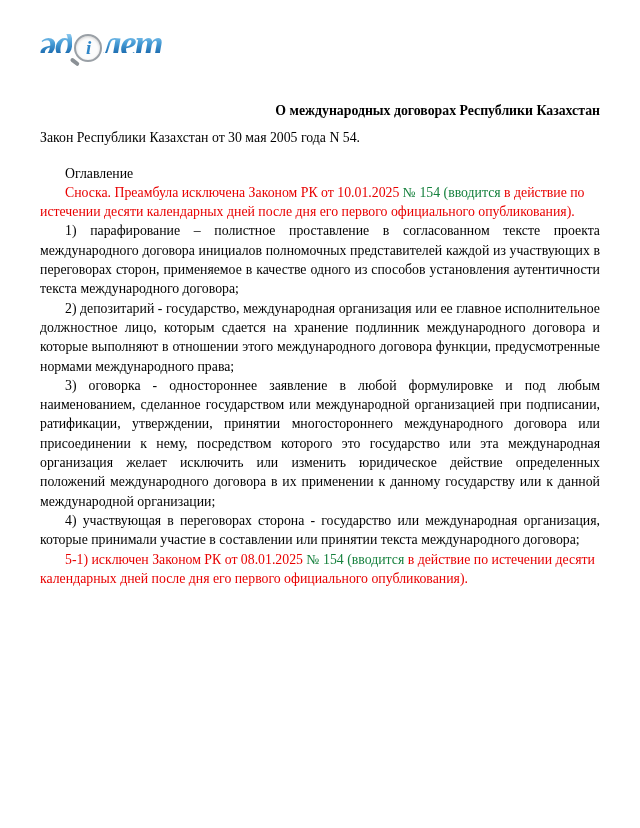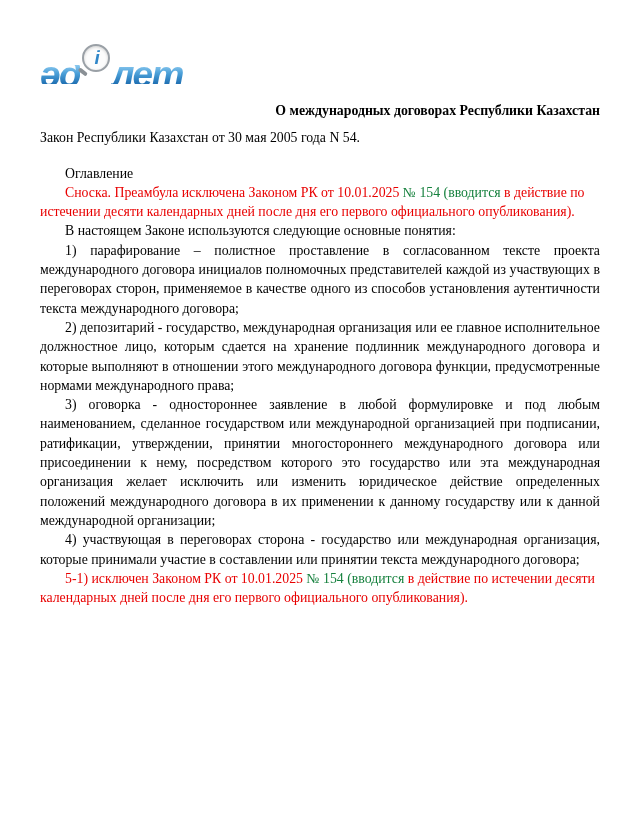--- a/index.html
+++ b/index.html
@@ -11,23 +11,23 @@
     font-size: 13.8px;
     line-height: 19.3px;
     color: #000000;
     overflow: hidden;
   }
   .page { padding: 34px 40px 0 40px; box-sizing: border-box; }
 
   
   .logo {
     display: flex;
-    align-items: flex-end;
+    align-items: flex-start;
     height: 50px;
-    font-family: Liberation Sans, sans-serif;
+    font-family: Liberation Serif, serif;
     font-style: italic;
     font-weight: bold;
     font-size: 37px;
     letter-spacing: -1.5px;
     color: #3d94d3;
     cursor: pointer;
     width: max-content;
   }
   .logo-part {
     background: linear-gradient(180deg, #8cc9ef 0%, #4a9fd8 45%, #1f6fb2 100%);
@@ -98,22 +98,21 @@
 
   <p class="doc-subtitle">Закон Республики Казахстан от 30 мая 2005 года N 54.</p>
 
   <div class="toc-block">
     <p class="indent">Оглавление</p>
     <p class="indent footnote"><span>Сноска. Преамбула исключена Законом РК от 10.01.2025 </span><span class="ref-dark">№ 154 (вводится</span><span> в действие по истечении десяти календарных дней после дня его первого официального опубликования).</span></p>
   </div>
 
 
 
-  <p class="indent just">В настоящем Законе используются следующие основные понятия:</p>
 
   <p class="indent just">1) парафирование – полистное проставление в согласованном тексте проекта международного договора инициалов полномочных представителей каждой из участвующих в переговорах сторон, применяемое в качестве одного из способов установления аутентичности текста международного договора;</p>
   <p class="indent just">2) депозитарий - государство, международная организация или ее главное исполнительное должностное лицо, которым сдается на хранение подлинник международного договора и которые выполняют в отношении этого международного договора функции, предусмотренные нормами международного права;</p>
   <p class="indent just">3) оговорка - одностороннее заявление в любой формулировке и под любым наименованием, сделанное государством или международной организацией при подписании, ратификации, утверждении, принятии многостороннего международного договора или присоединении к нему, посредством которого это государство или эта международная организация желает исключить или изменить юридическое действие определенных положений международного договора в их применении к данному государству или к данной международной организации;</p>
   <p class="indent just">4) участвующая в переговорах сторона - государство или международная организация, которые принимали участие в составлении или принятии текста международного договора;</p>
 
-  <p class="indent footnote"><span>5-1) исключен Законом РК от 10.01.2025 </span><span class="ref-dark">№ 154 (вводится</span><span> в действие по истечении десяти календарных дней после дня его первого официального опубликования).</span></p>
+  <p class="indent footnote"><span>5-1) исключен Законом РК от 08.01.2025 </span><span class="ref-dark">№ 154 (вводится</span><span> в действие по истечении десяти календарных дней после дня его первого официального опубликования).</span></p>
 
 </div>
 
 </body></html>

